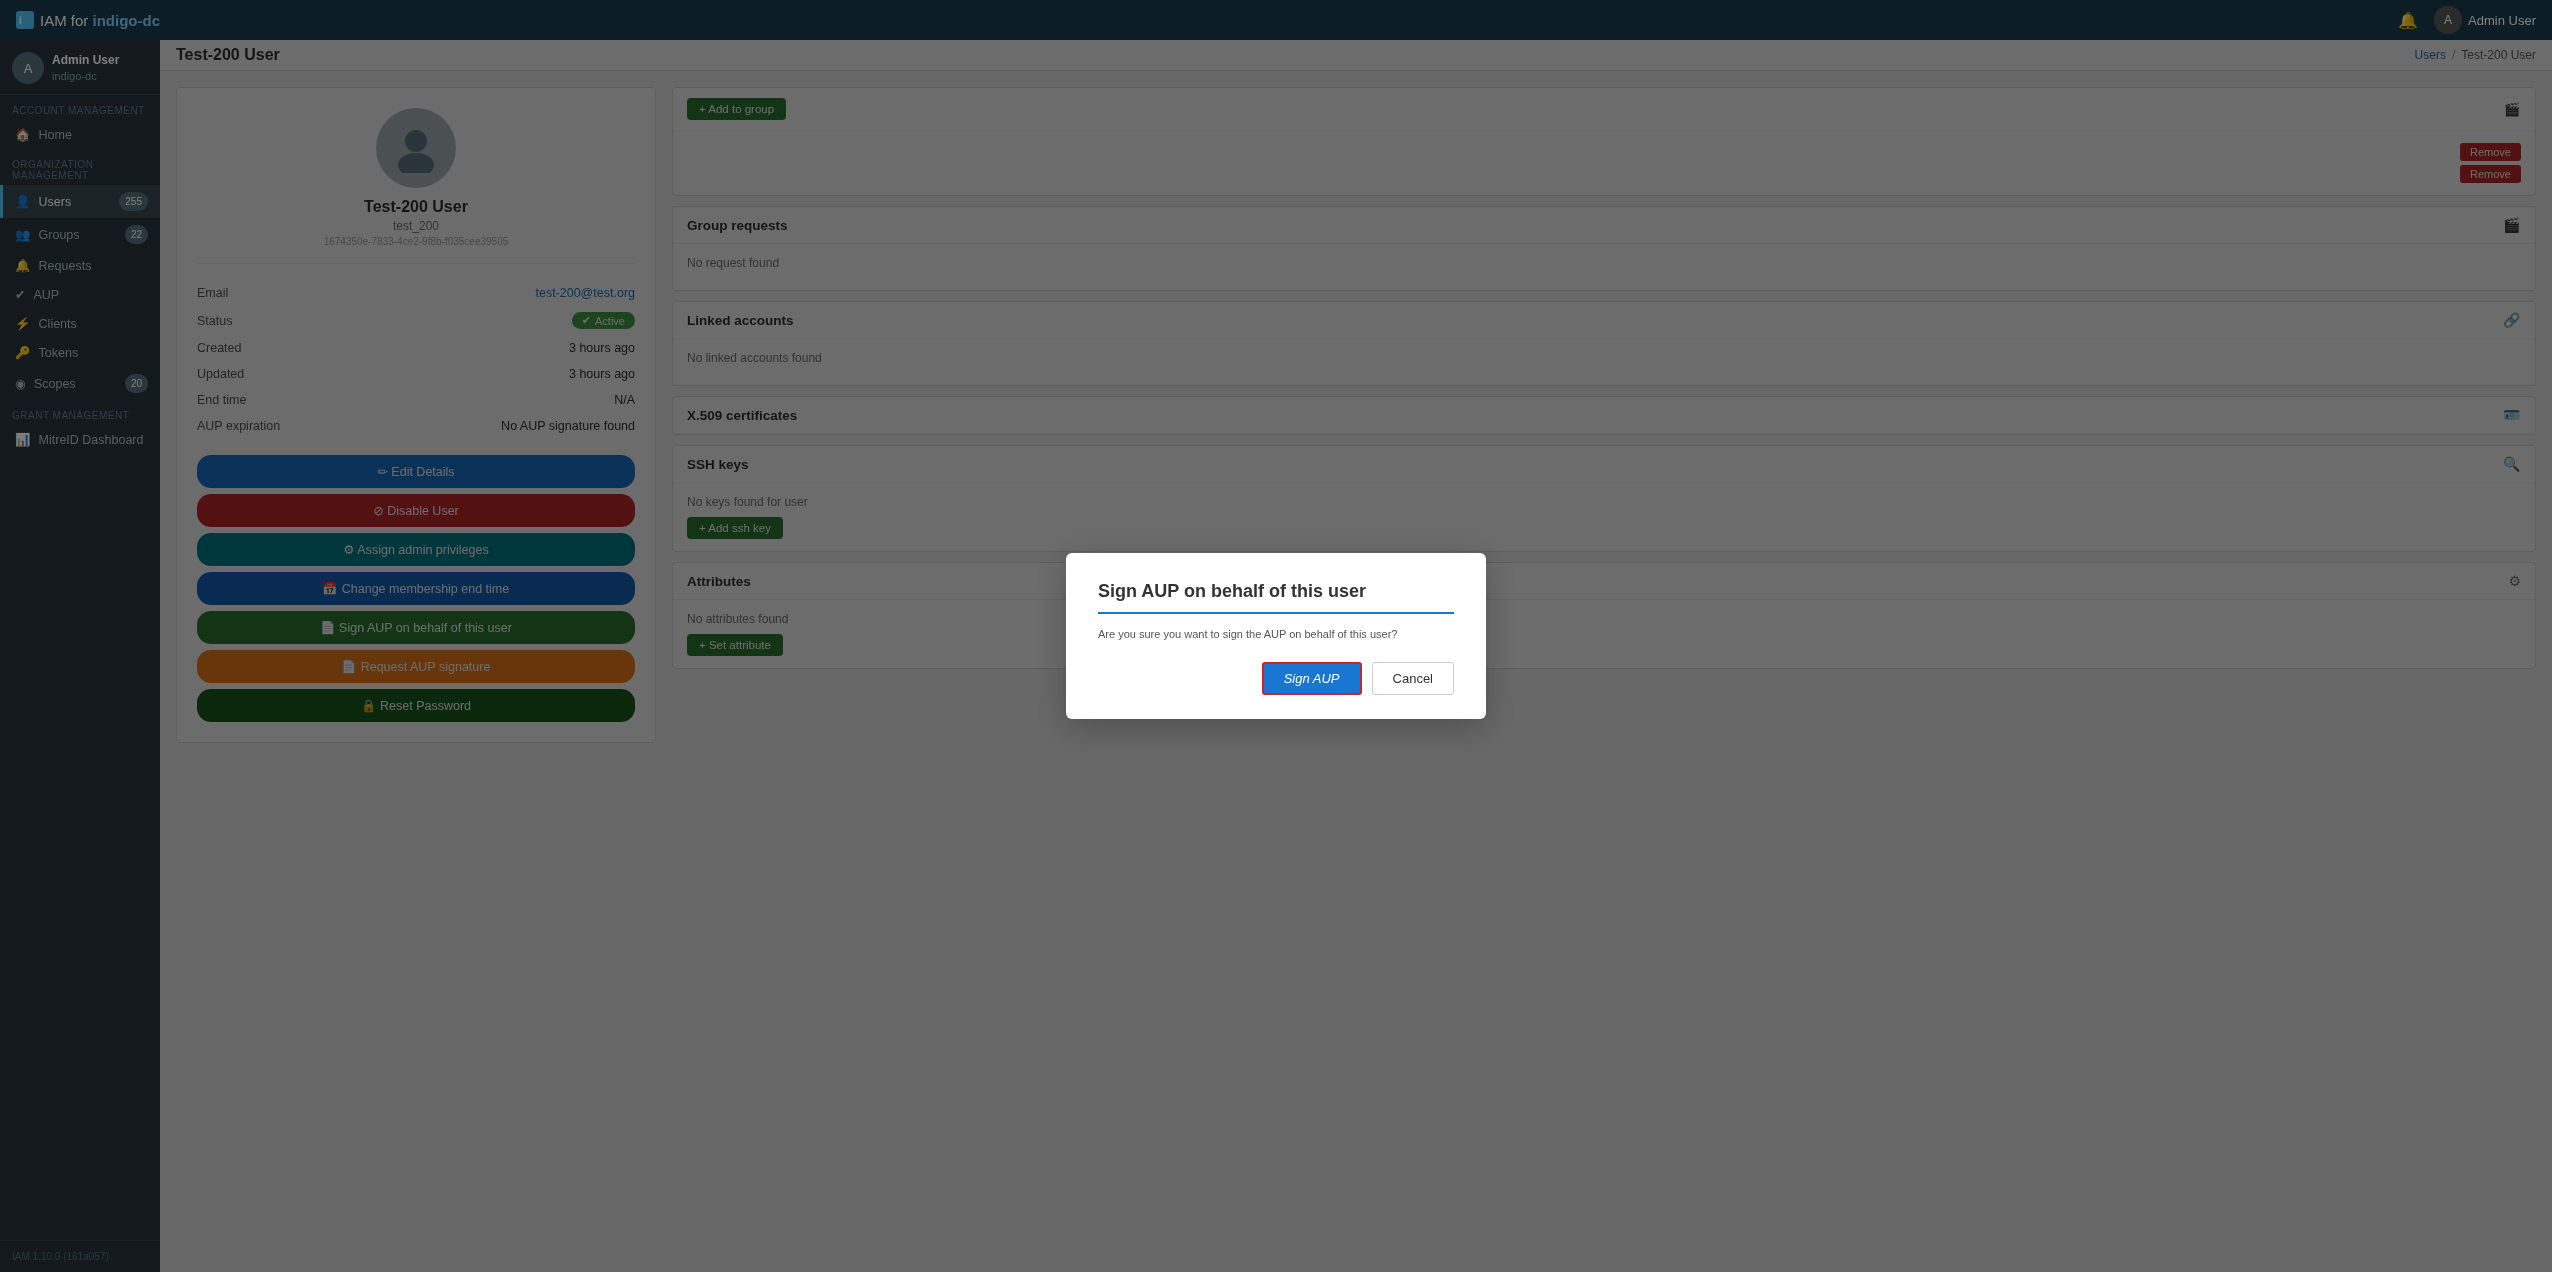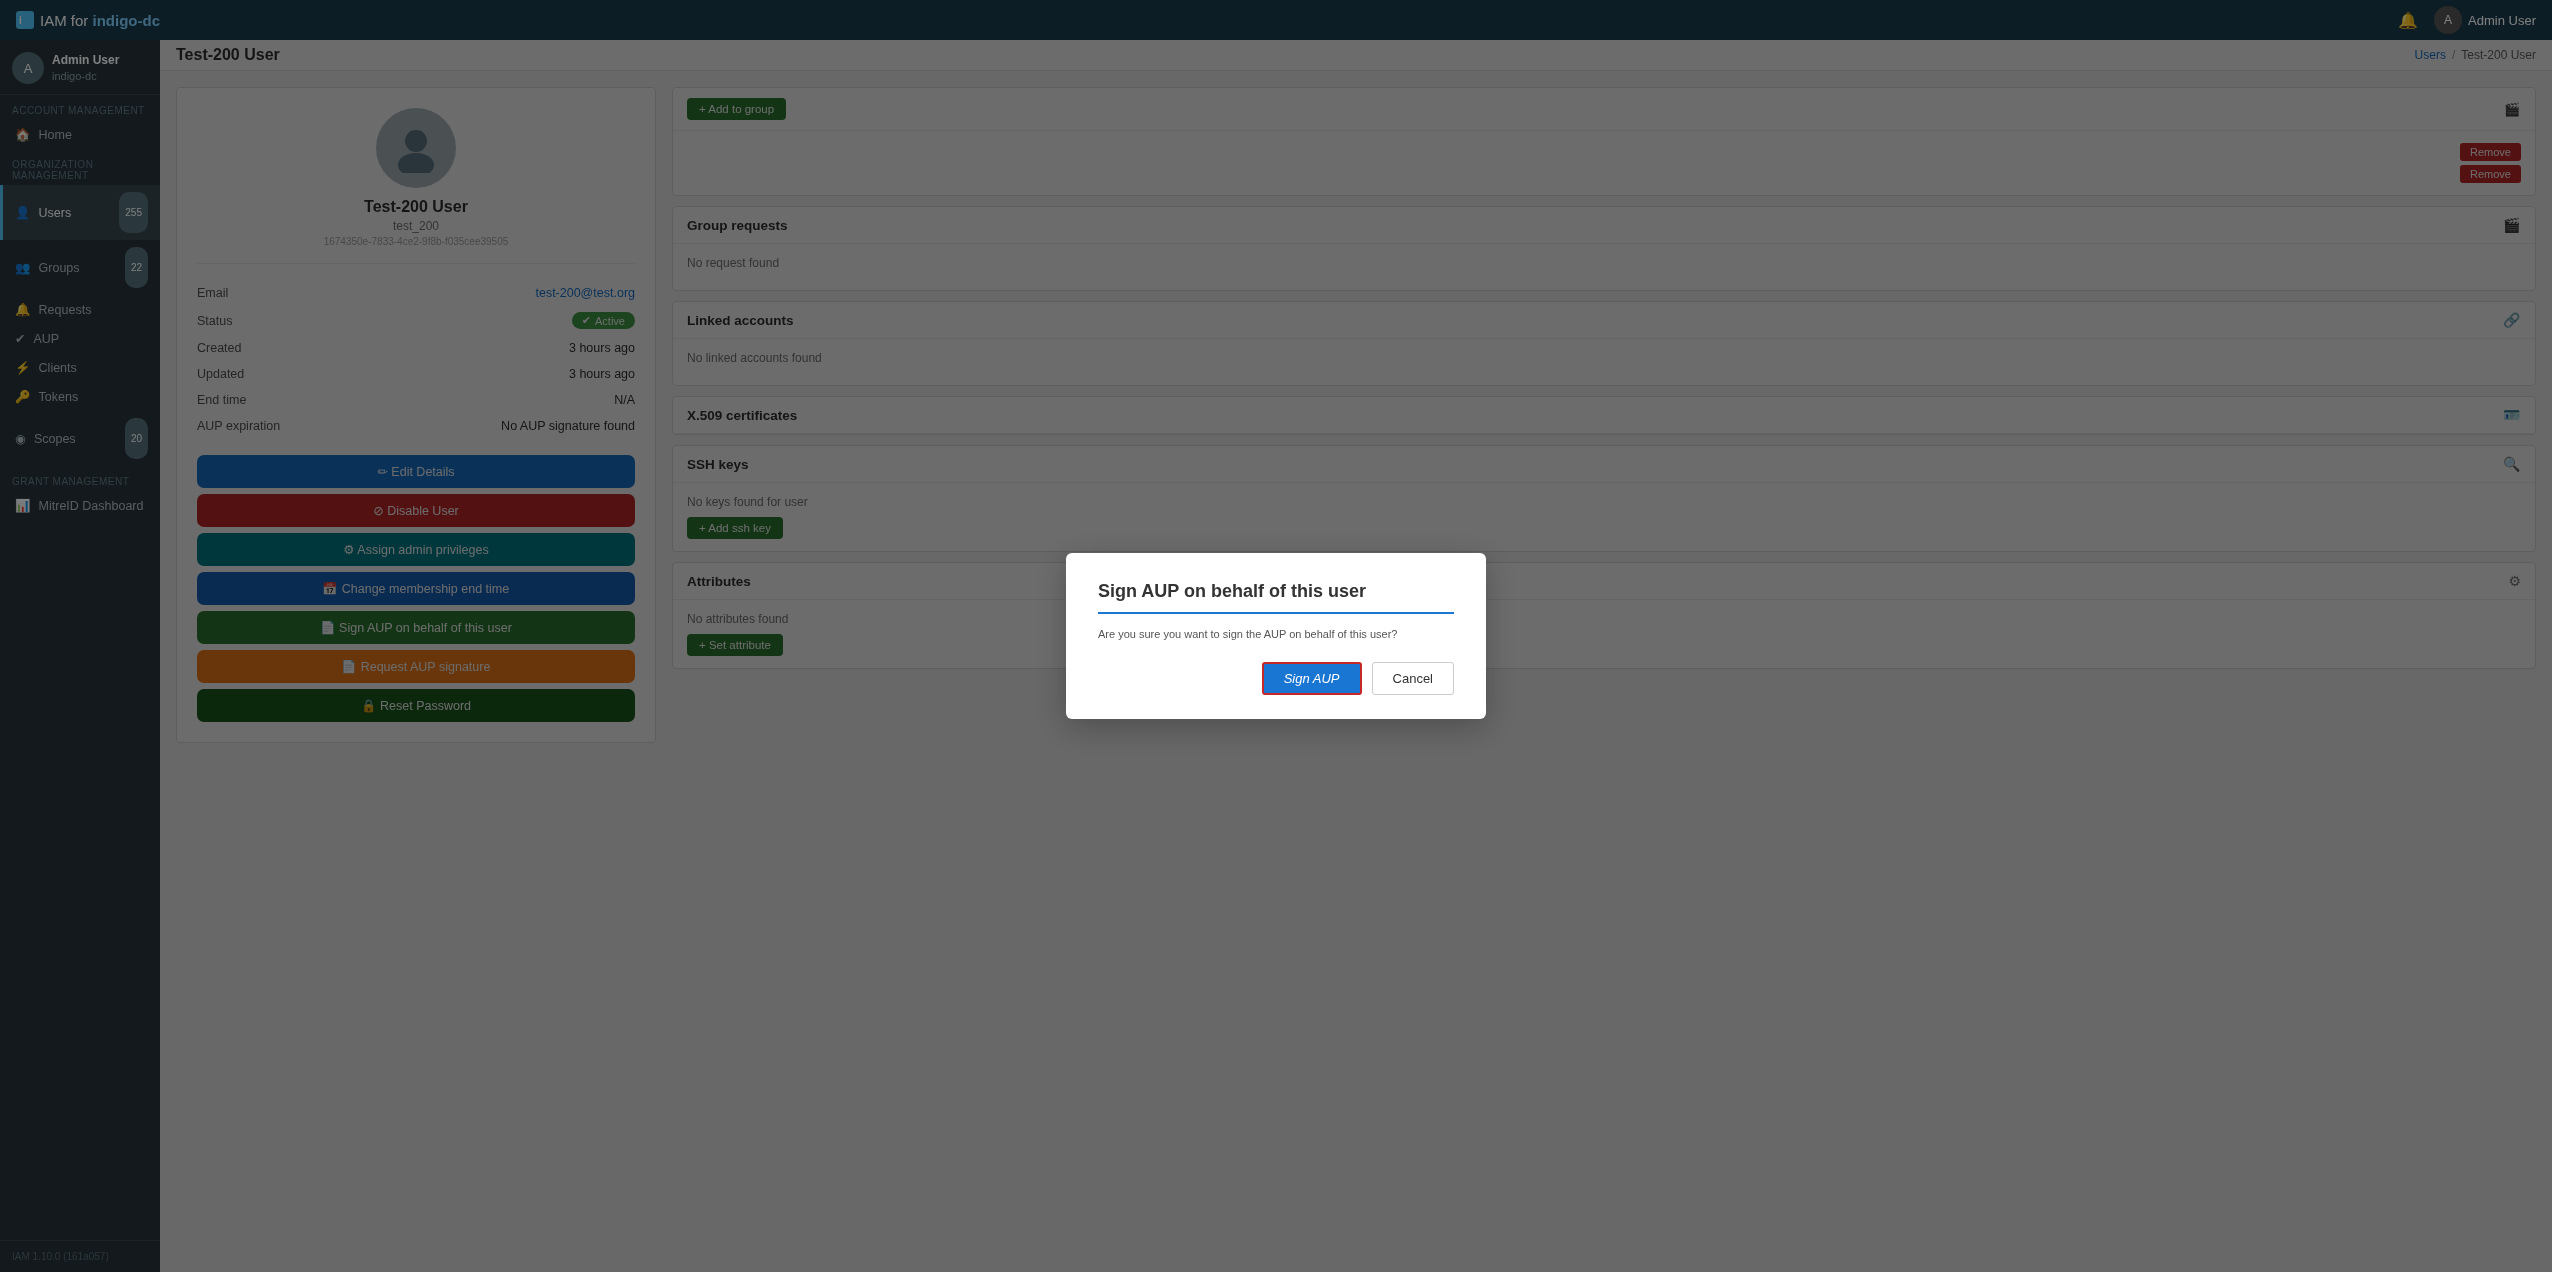--- a/index.html
+++ b/index.html
@@ -100,21 +100,21 @@
       color: #b0bec5;
       font-size: 12.5px;
       border-left: 3px solid transparent;
     }
     .sidebar-item.active { background: #37474f; color: #fff; border-left-color: #4fc3f7; }
     .sidebar-item-left { display: flex; align-items: center; gap: 8px; }
     .sidebar-badge {
       background: #546e7a;
       color: #fff;
       font-size: 10px;
-      padding: 15px 6px;
+      padding: 4px 6px;
       border-radius: 10px;
     }
 
     .sidebar-footer {
       margin-top: auto;
       padding: 10px 12px;
       font-size: 10px;
       color: #546e7a;
       border-top: 1px solid #37474f;
     }
@@ -189,21 +189,21 @@
       align-items: center;
       gap: 4px;
     }
     .email-link { color: #1976d2; text-decoration: none; }
 
     .action-buttons { margin-top: 16px; display: flex; flex-direction: column; gap: 6px; }
     .action-btn {
       width: 100%;
       padding: 9px 12px;
       border: none;
-      border-radius: 7px;
+      border-radius: 14px;
       cursor: pointer;
       font-size: 12.5px;
       color: #fff;
       display: flex;
       align-items: center;
       justify-content: center;
       gap: 6px;
     }
     .btn-blue { background: #1976d2; }
     .btn-red { background: #c62828; }

